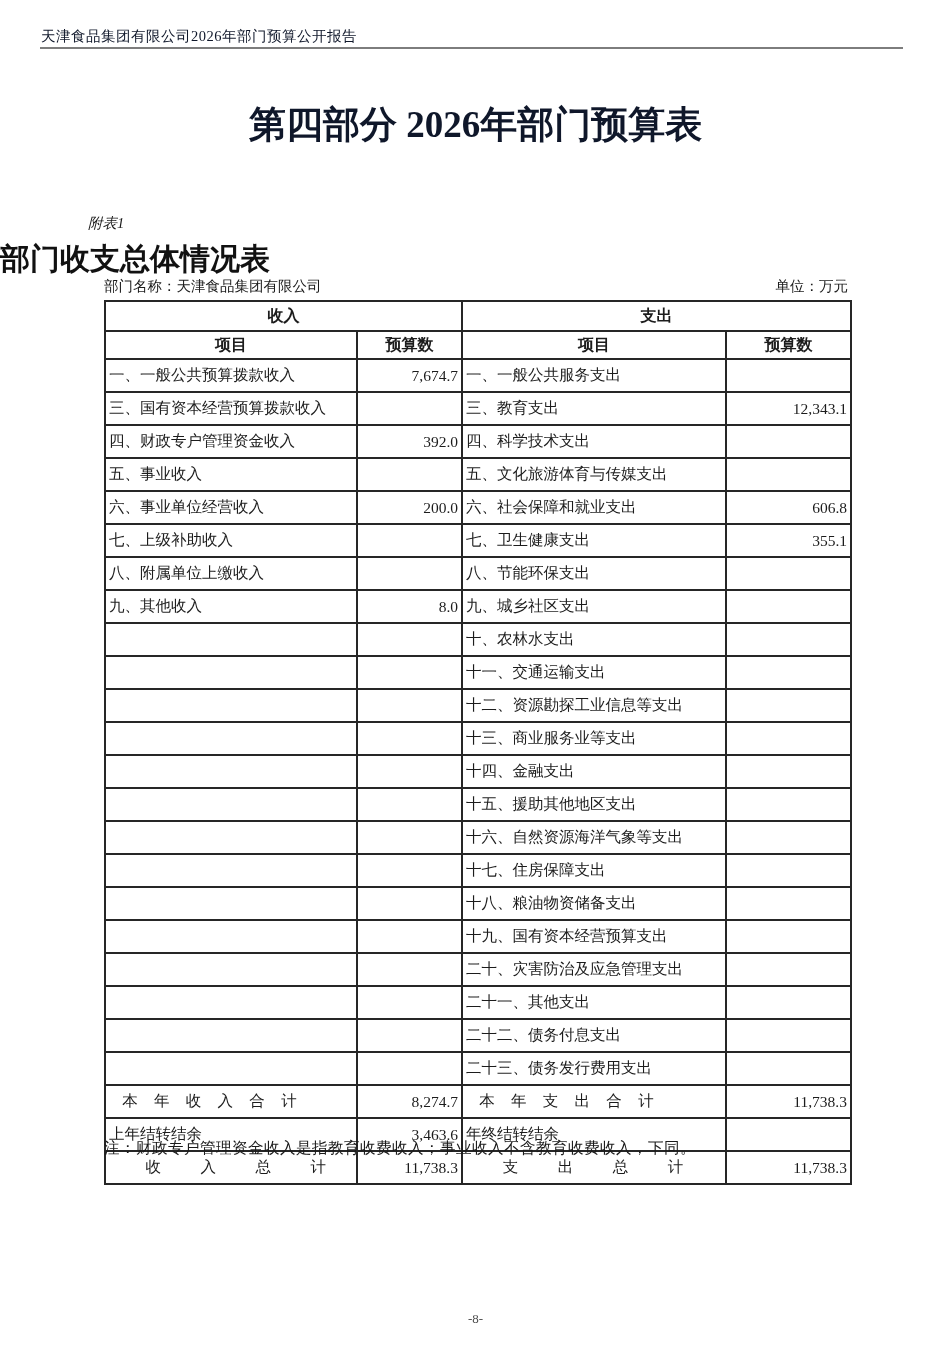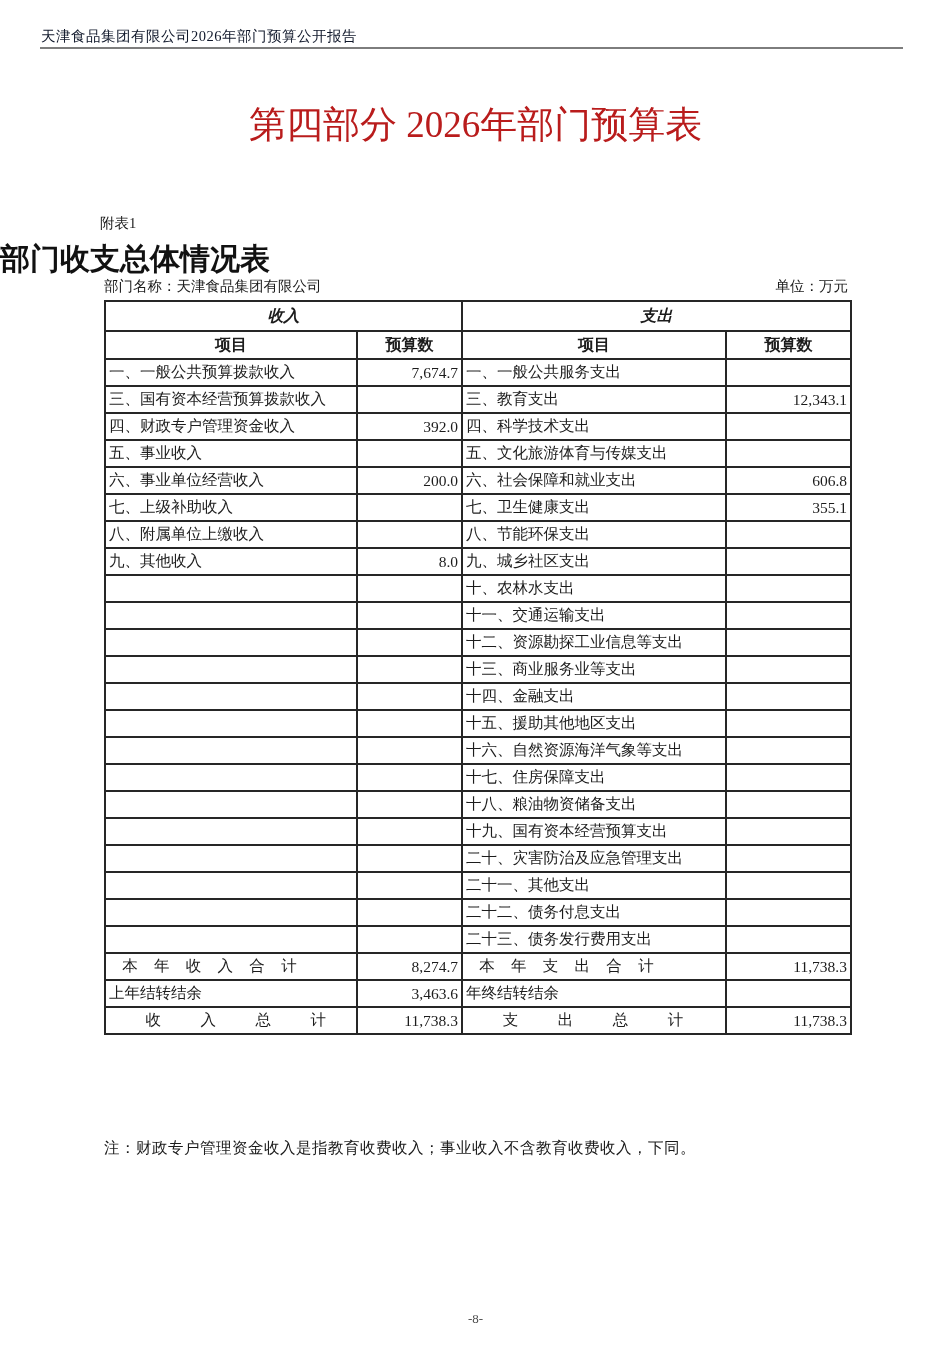--- a/index.html
+++ b/index.html
@@ -30,28 +30,29 @@
     background: #7d7d7d;
   }
   .doc-title {
     position: absolute;
     left: 0;
     right: 0;
     top: 100px;
     margin: 0;
     text-align: center;
     font-size: 37px;
-    font-weight: normal;
-    color: #b91c1c;
+    font-weight: bold;
+    color: #0f172a;
   }
   .attachment-label {
     position: absolute;
-    left: 100px;
+    left: 88px;
     top: 214px;
     font-size: 14.5px;
+    font-style: italic;
   }
   .table-title {
     position: absolute;
     left: 0;
     right: 0;
     top: 239px;
     margin: 0;
     text-align: left;
     font-size: 30px;
     font-weight: bold;
@@ -76,23 +77,23 @@
     table-layout: fixed;
   }
   .budget-table th, .budget-table td {
     border: 2px solid #262626;
     overflow: hidden;
     white-space: nowrap;
     vertical-align: middle;
     font-size: 15.5px;
     color: #1c1c1c;
   }
-  .budget-table thead tr.group-row { height: 30px; font-style: italic; }
+  .budget-table thead tr.group-row { height: 30px; }
   .budget-table thead tr.col-row { height: 28px; padding-left: 32px; }
-  .budget-table tbody tr { height: 27px; }
+  .budget-table tbody tr { height: 33px; }
   .budget-table th {
     font-weight: bold;
     text-align: center;
     font-size: 16px;
   }
   .budget-table td.item { text-align: left; padding: 0 2px 0 3px; }
   .budget-table td.val { text-align: right; padding: 0 3px 0 2px; }
   tr.sum-spaced td.item {
     letter-spacing: 1.05em;
     padding-left: 1.05em;

